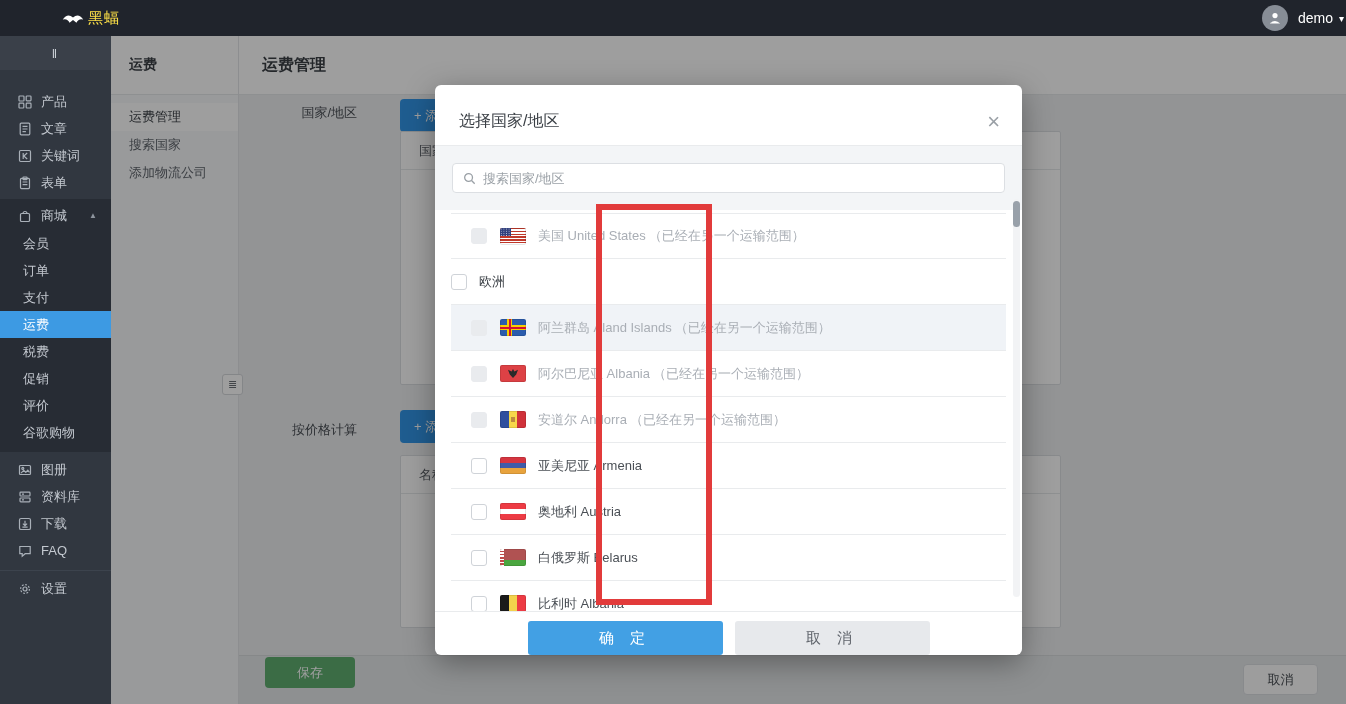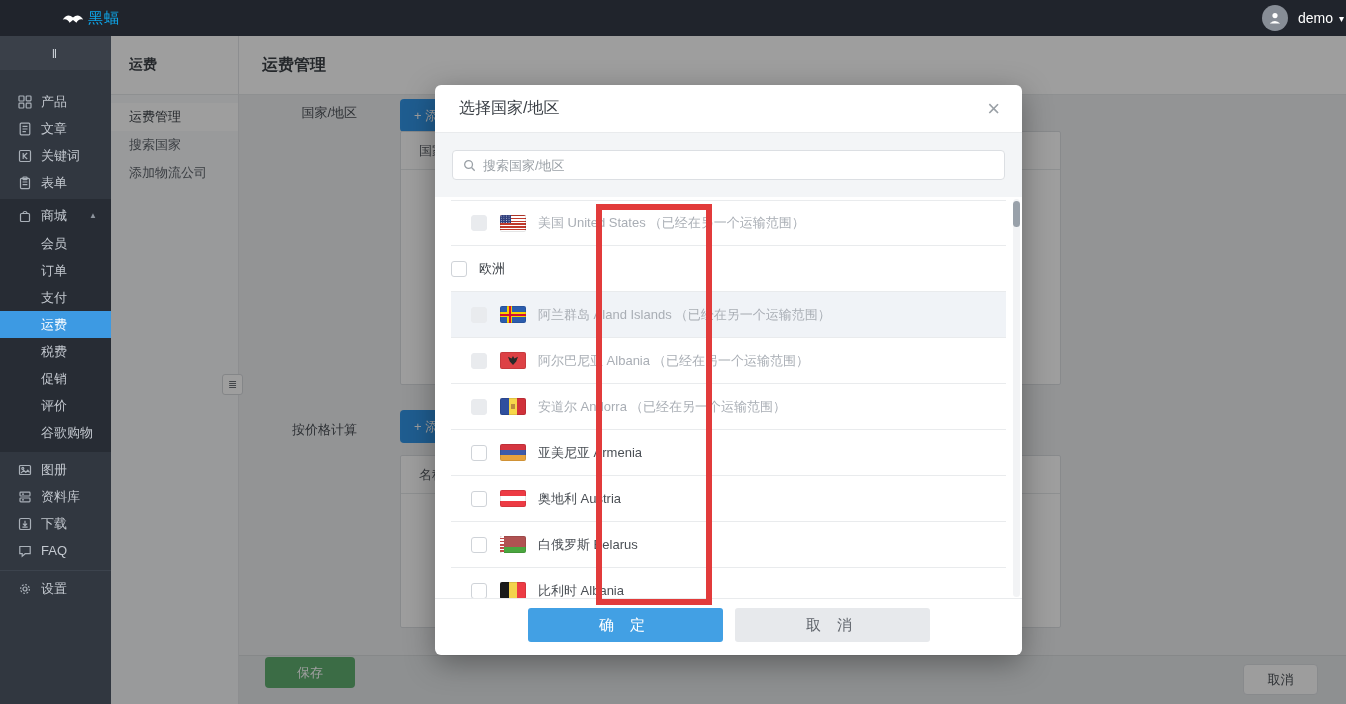--- a/index.html
+++ b/index.html
@@ -5,39 +5,39 @@
   * { margin:0; padding:0; box-sizing:border-box; }
   html,body { width:1346px; height:704px; }
   body { font-family:"Liberation Sans","DejaVu Sans",sans-serif; background:#fff; overflow:hidden; }
   #page { position:relative; width:1346px; height:704px; overflow:hidden; background:#edeff1; }
 
   
   #topbar { position:absolute; left:0; top:0; width:1346px; height:36px; background:#20242c; z-index:40;
             display:flex; align-items:center; }
   .logo { display:flex; align-items:center; margin-left:62px; }
   .logo svg { width:22px; height:16px; margin-right:4px; }
-  .logo-text { color:#0ea5e9; font-size:15px; letter-spacing:1px; }
+  .logo-text { color:#fde047; font-size:15px; letter-spacing:1px; }
   .top-right { margin-left:auto; display:flex; align-items:center; margin-right:2px; }
   .avatar { width:26px; height:26px; border-radius:50%; background:#878d96; display:flex; align-items:center; justify-content:center; }
   .avatar svg { width:16px; height:16px; }
   .user-name { color:#fff; font-size:14px; margin:0 6px 0 10px; }
   .user-caret { color:#fff; font-size:10px; }
 
   
   #sidebar { position:absolute; left:0; top:36px; width:111px; height:668px; background:#313judge740; background:#313740; z-index:15; }
   .collapse-band { height:34px; background:#3a4049; display:flex; align-items:center; justify-content:center;
                    color:#ccd1d7; font-size:13px; letter-spacing:2px; }
   .nav { padding-top:18px; }
   .nav-item { height:27px; display:flex; align-items:center; padding-left:17px; color:#c3c8cf; font-size:13px; cursor:pointer; }
   .nav-item .ic { width:15px; height:15px; margin-right:9px; display:flex; align-items:center; justify-content:center; color:#a9b0b8; }
   .nav-item .ic svg { width:14px; height:14px; }
   .group { background:#272c34; margin-top:3px; padding:2px 0 6px 0; }
   .group-head { height:29px; }
   .caret-up { margin-left:auto; margin-right:14px; color:#8d949d; font-size:8px; }
-  .sub-item { height:27px; display:flex; align-items:center; padding-left:41px; color:#c3c8cf; font-size:13px; cursor:pointer;font-family:Liberation Serif, serif; }
+  .sub-item { height:27px; display:flex; align-items:center; padding-left:23px; color:#c3c8cf; font-size:13px; cursor:pointer;font-family:Liberation Serif, serif; }
   .sub-item.active { background:#3d9ae3; color:#fff; }
   .nav .lower { margin-top:4px; }
   .side-divider { height:1px; background:#3c434d; margin:6px 0 4px 0; }
 
   
   #subpanel { position:absolute; left:111px; top:36px; width:128px; height:668px; background:#f7f8fa;
               border-right:1px solid #e4e6e9; z-index:5; }
   .subpanel-header { height:59px; background:#fff; border-bottom:1px solid #e6e8eb; display:flex; align-items:center;
                      padding-left:18px; font-size:14px; color:#3a3f45; font-weight:bold; }
   .subpanel-items { padding-top:8px; }
@@ -63,21 +63,21 @@
   #save-btn { position:absolute; left:26px; top:1px; width:90px; height:31px; background:#5fae70; color:#fff;
               border:none; border-radius:4px; font-size:13px; cursor:pointer; }
   #page-cancel-btn { position:absolute; right:28px; top:8px; width:75px; height:31px; background:#fdfdfd;
                      color:#4a4f55; border:1px solid #dcdfe3; border-radius:4px; font-size:13px; cursor:pointer; }
 
   
   #overlay { position:absolute; left:111px; top:36px; right:0; bottom:0; background:rgba(0,0,0,0.38); z-index:10; }
   #modal { position:absolute; left:435px; top:85px; width:587px; height:570px; background:#fff; border-radius:6px;
            box-shadow:0 8px 30px rgba(0,0,0,0.35); z-index:20; display:flex; flex-direction:column; overflow:hidden; }
   .modal-header { height:48px; flex:none; display:flex; align-items:center; padding:0 22px 0 24px;
-                  border-bottom:1px solid #e9ebed; }
+                  border-bottom:1px solid #e9ebed;margin-top:13px; }
   .modal-title { font-size:16px; color:#3a3f45; }
   .modal-close { margin-left:auto; color:#9aa0a6; font-size:22px; line-height:1; cursor:pointer; font-weight:300; }
   .search-band { height:64px; flex:none; background:#f3f5f7; padding:17px 17px 0 17px; }
   .search-box { height:30px; background:#fff; border:1px solid #dcdfe3; border-radius:4px; display:flex; align-items:center; padding:0 10px; }
   .search-box svg { width:13px; height:13px; margin-right:7px; color:#9aa0a6; flex:none; }
   .search-box input { border:none; outline:none; flex:1; font-size:13px; color:#4a4f55; background:transparent;
                       font-family:"Liberation Sans","DejaVu Sans",sans-serif; }
   .search-box input::placeholder { color:#9aa0a6; }
   #country-list { height:401px; flex:none; overflow:hidden; padding:3px 16px 0 16px; }
   .row { display:flex; align-items:center; height:46px; border-bottom:1px solid #e9ebed; }

